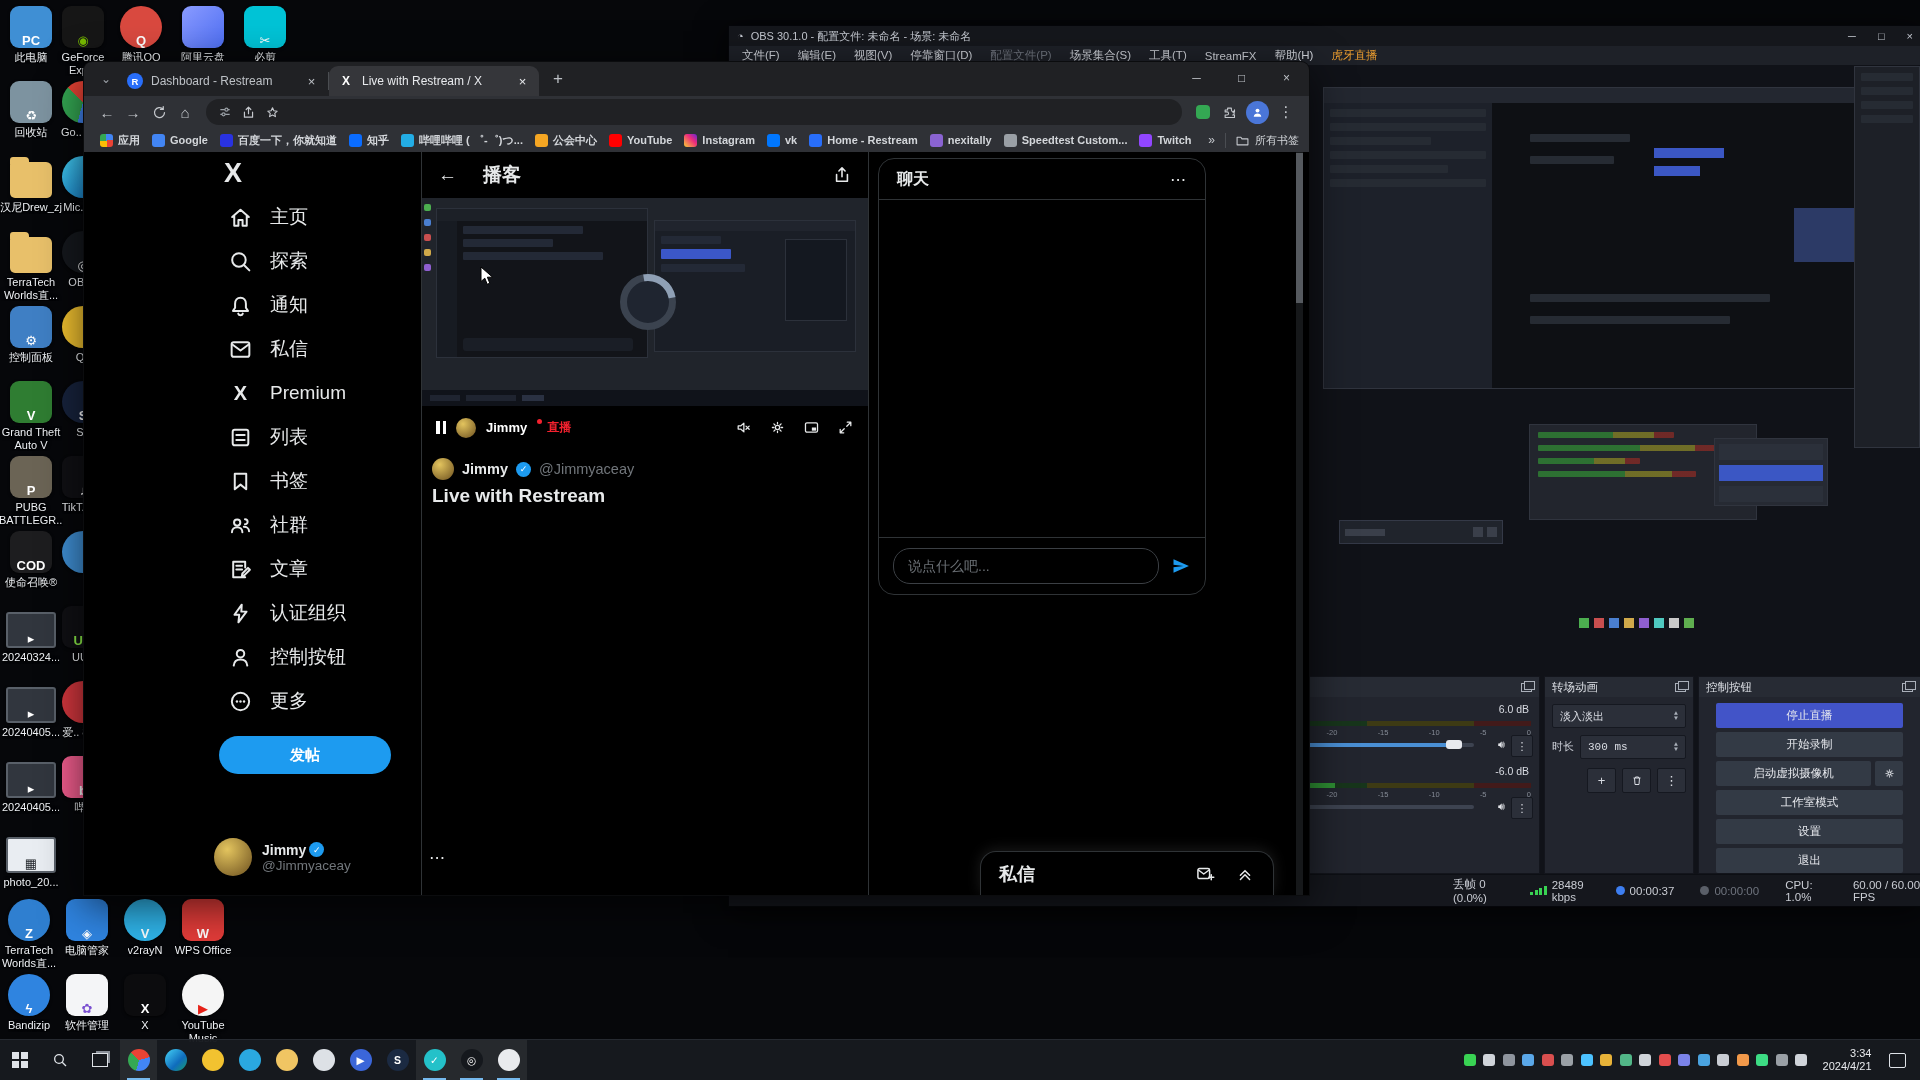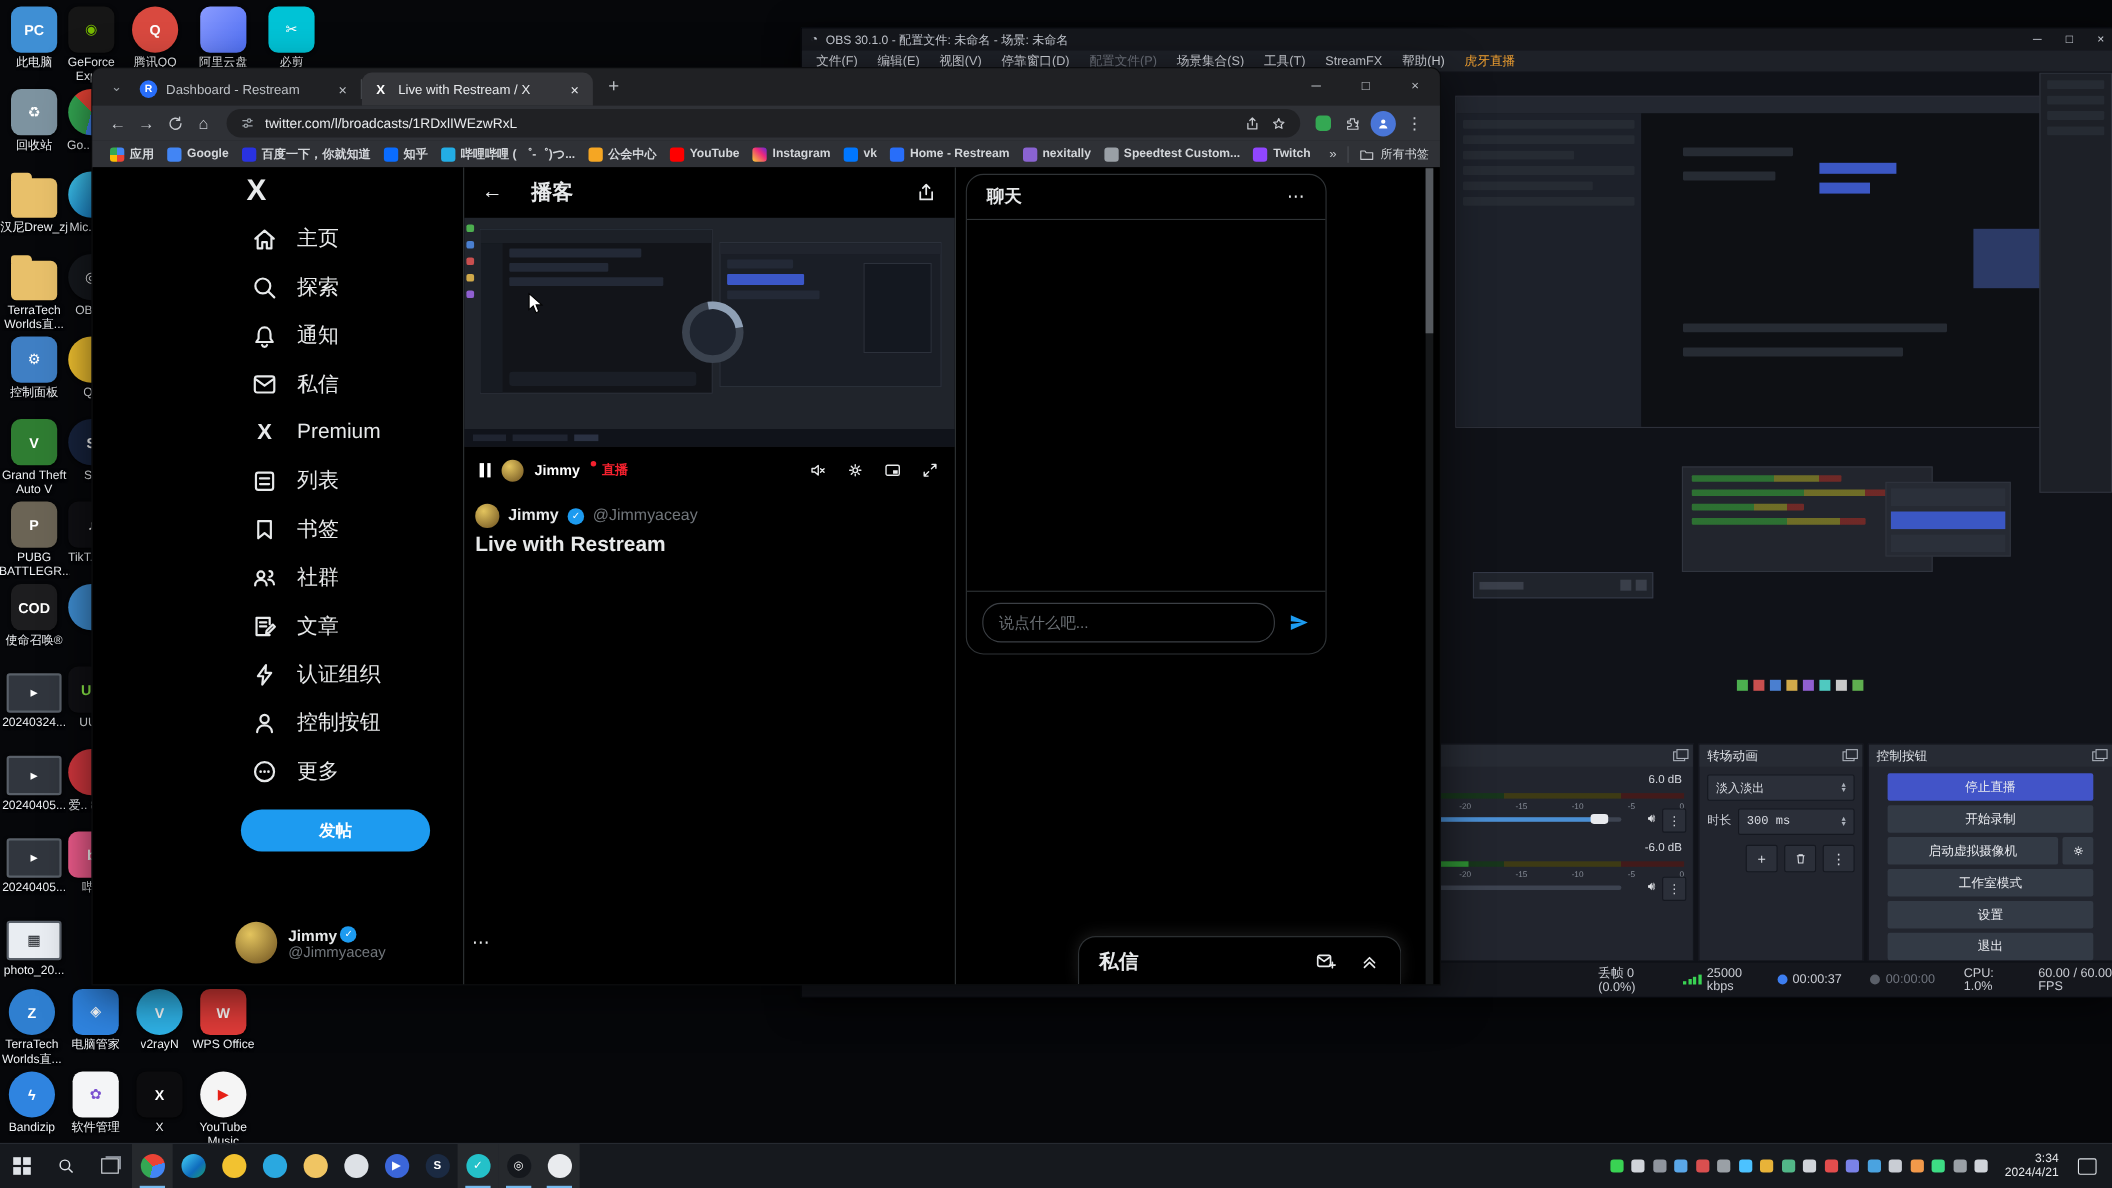--- a/index.html
+++ b/index.html
@@ -3,21 +3,21 @@
 <meta charset="utf-8">
 <style>
   html,body{margin:0;padding:0;background:#000;}
   body{width:1920px;height:1080px;overflow:hidden;font-family:"Liberation Sans","DejaVu Sans",sans-serif;position:relative;-webkit-font-smoothing:antialiased;}
   #stage{position:absolute;inset:0;background:#06070a;overflow:hidden;}
   .flexc{display:flex;align-items:center;}
 
   
   .dcol{position:absolute;width:62px;display:flex;flex-direction:column;z-index:1;}
   .dicon{height:73px;display:flex;flex-direction:column;align-items:center;gap:3px;padding-top:2px;}
-  .tile{width:42px;height:42px;border-radius:9px;display:flex;align-items:center;justify-content:center;color:#fff;font-weight:bold;font-size:13px;position:relative;box-shadow:0 1px 3px rgba(0,0,0,.7);flex:none;}
+  .tile{width:42px;height:42px;border-radius:9px;display:flex;align-items:flex-end;justify-content:center;color:#fff;font-weight:bold;font-size:13px;position:relative;box-shadow:0 1px 3px rgba(0,0,0,.7);flex:none;}
   .tile[data-kind="circle"]{border-radius:50%;}
   .tile[data-kind="folder"]{border-radius:3px 6px 5px 5px;height:36px;margin-top:6px;}
   .tile[data-kind="folder"]::before{content:'';position:absolute;top:-5px;left:0;width:19px;height:7px;background:inherit;border-radius:3px 4px 0 0;}
   .tile[data-kind="image"]{border-radius:3px;border:2px solid #596069;width:46px;height:32px;margin-top:6px;background-image:linear-gradient(160deg,rgba(255,255,255,.10),rgba(0,0,0,.25));}
   .dlabel{font-size:11px;line-height:12.5px;color:#eef1f5;text-align:center;text-shadow:0 1px 2px #000,0 0 4px #000;max-width:64px;max-height:26px;overflow:hidden;}
   #bottom-grid{position:absolute;left:0;top:897px;width:236px;display:grid;grid-template-columns:repeat(4,58px);z-index:1;}
 
   
   #obs{position:absolute;left:728px;top:25px;width:1192px;height:880px;background:#171a21;border:1px solid #05060a;z-index:2;box-shadow:0 6px 30px rgba(0,0,0,.7);}
   .obs-titlebar{height:20px;display:flex;align-items:center;padding:0 8px;gap:7px;background:#15171c;color:#c3c7cf;font-size:11px;}
@@ -627,21 +627,21 @@
 
     <div class="obs-status">
       <span>丢帧 0 (0.0%)</span>
       <span class="flexc">
         <span class="sig">
             <i style="height:3px;"></i>
             <i style="height:5px;"></i>
             <i style="height:7px;"></i>
             <i style="height:9px;"></i>
           </span>
-        <span>25000 kbps</span>
+        <span>28489 kbps</span>
       </span>
       <span class="flexc">
           <span class="dot" style="background:#3d7ef0;"></span>
           <span>00:00:37</span>
         </span>
       <span class="flexc status-dim">
           <span class="dot" style="background:#5a5f68;"></span>
           <span>00:00:00</span>
         </span>
       <span>CPU: 1.0%</span>
@@ -678,21 +678,20 @@
             <path d="M20 12a8 8 0 1 1-2.3-5.6M18 2.5V7h-4.5" fill="none" stroke="#c5c8cd" stroke-width="2" stroke-linecap="round"></path>
           </svg>
       </span>
       <span class="tb-ic">⌂</span>
       <div class="omnibox">
         <svg width="14" height="14" viewBox="0 0 24 24">
             <path d="M4 8h16M4 16h16" stroke="#9aa0a6" stroke-width="2"></path>
             <circle cx="14.5" cy="8" r="2.6" fill="#202124" stroke="#9aa0a6" stroke-width="2"></circle>
             <circle cx="9.5" cy="16" r="2.6" fill="#202124" stroke="#9aa0a6" stroke-width="2"></circle>
           </svg>
-        <span class="omni-url">twitter.com/l/broadcasts/1RDxlIWEzwRxL</span>
         <svg width="15" height="15" viewBox="0 0 24 24">
             <path d="M12 3.8V14M8.3 7.2L12 3.5l3.7 3.7M5.5 11.5v8h13v-8" fill="none" stroke="#c5c8cd" stroke-width="1.9" stroke-linecap="round" stroke-linejoin="round"></path>
           </svg>
         <svg width="15" height="15" viewBox="0 0 24 24">
             <path d="M12 4.5l2.2 4.8 5.3.6-3.9 3.5 1.1 5.2L12 16l-4.7 2.6 1.1-5.2-3.9-3.5 5.3-.6z" fill="none" stroke="#c5c8cd" stroke-width="1.8" stroke-linejoin="round"></path>
           </svg>
       </div>
       <span class="tb-ic">
           <span class="ext-green"></span>
         </span>

